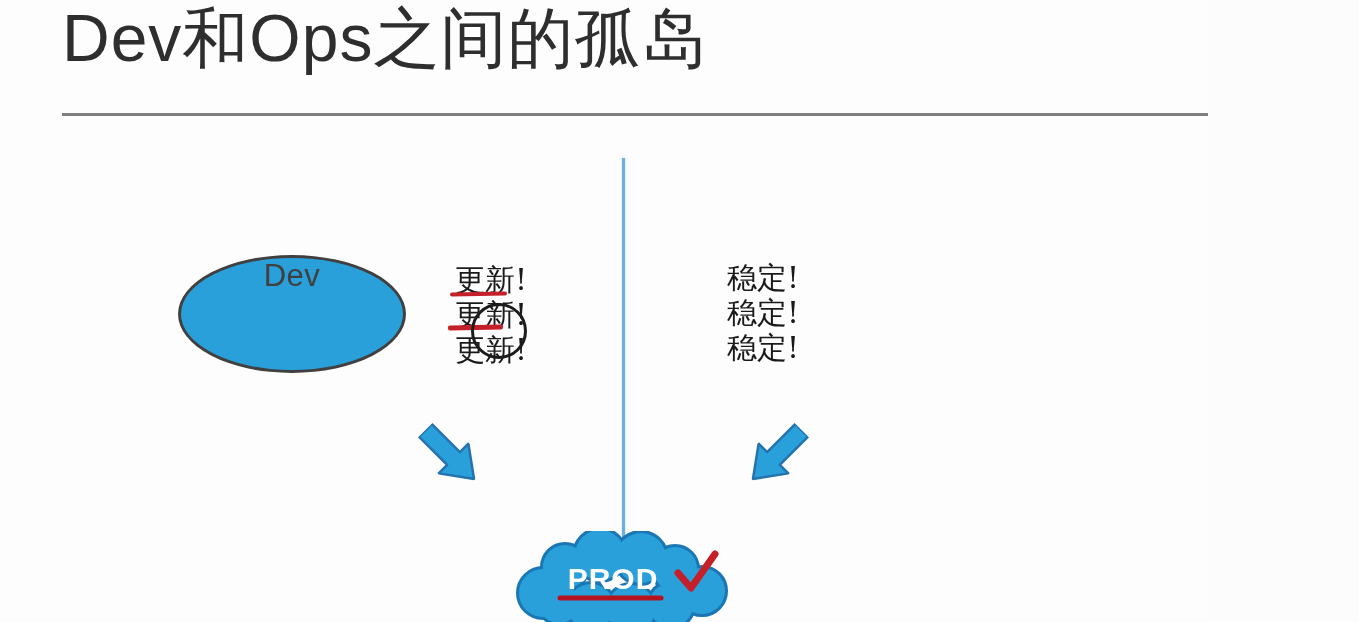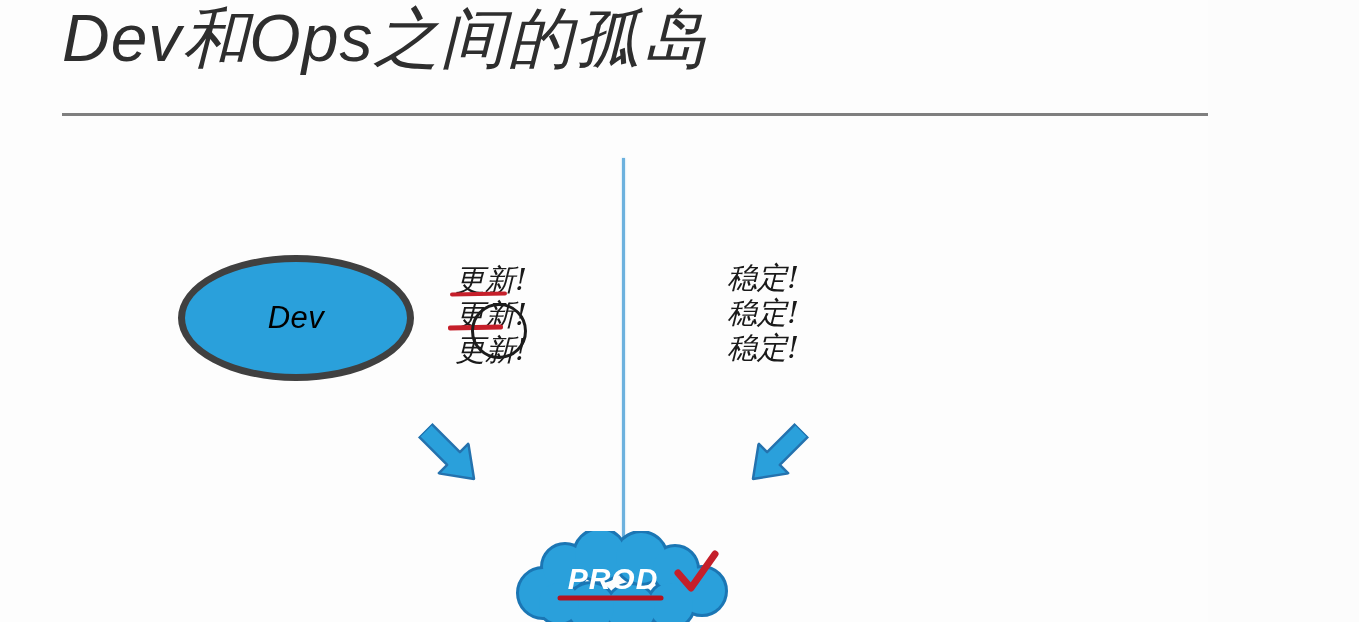--- a/index.html
+++ b/index.html
@@ -3,21 +3,20 @@
 <meta charset="utf-8">
 <style>
   html, body { margin: 0; padding: 0; background: #fcfcfc; }
   #slide {
     position: relative;
     width: 1208px;
     height: 622px;
     overflow: hidden;
     background: #fdfdfd;
     font-family: "Liberation Sans", sans-serif;
-    font-style: italic;
   }
 
   
   .slide-title {
     position: absolute;
     left: 62px;
     top: -6px;
     font-size: 66px;
     font-weight: 300;
     letter-spacing: 1px;
@@ -53,25 +52,24 @@
     height: 390px;
     background: #6cb1de;
     box-shadow: 0 0 2px #a8d4ef;
   }
 
   
   .node-ellipse {
     position: absolute;
     border-radius: 50%;
     background: #2aa0db;
-    border: 7px solid #404040;
+    border: 3px solid #404040;
     display: flex;
-    align-items: center;
     justify-content: center;
-    color: #000000;
+    color: #404040;
     font-size: 31px;
     letter-spacing: 0.5px;
   }
   #dev-ellipse { left: 178px; top: 255px; width: 222px; height: 112px; }
   #ops-ellipse { left: 833px; top: 252px; width: 227px; height: 115px; }
 
   
   .shout-block {
     position: absolute;
     font-family: "DejaVu Serif", serif;

